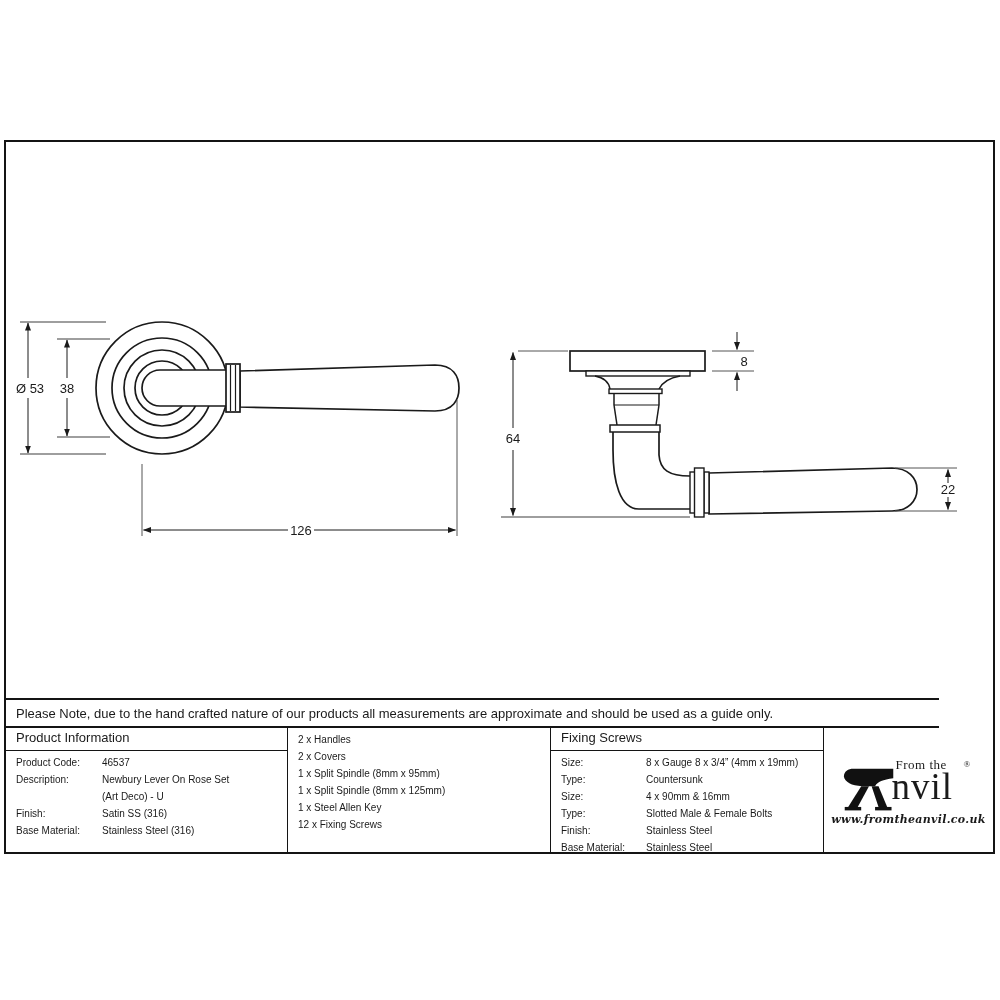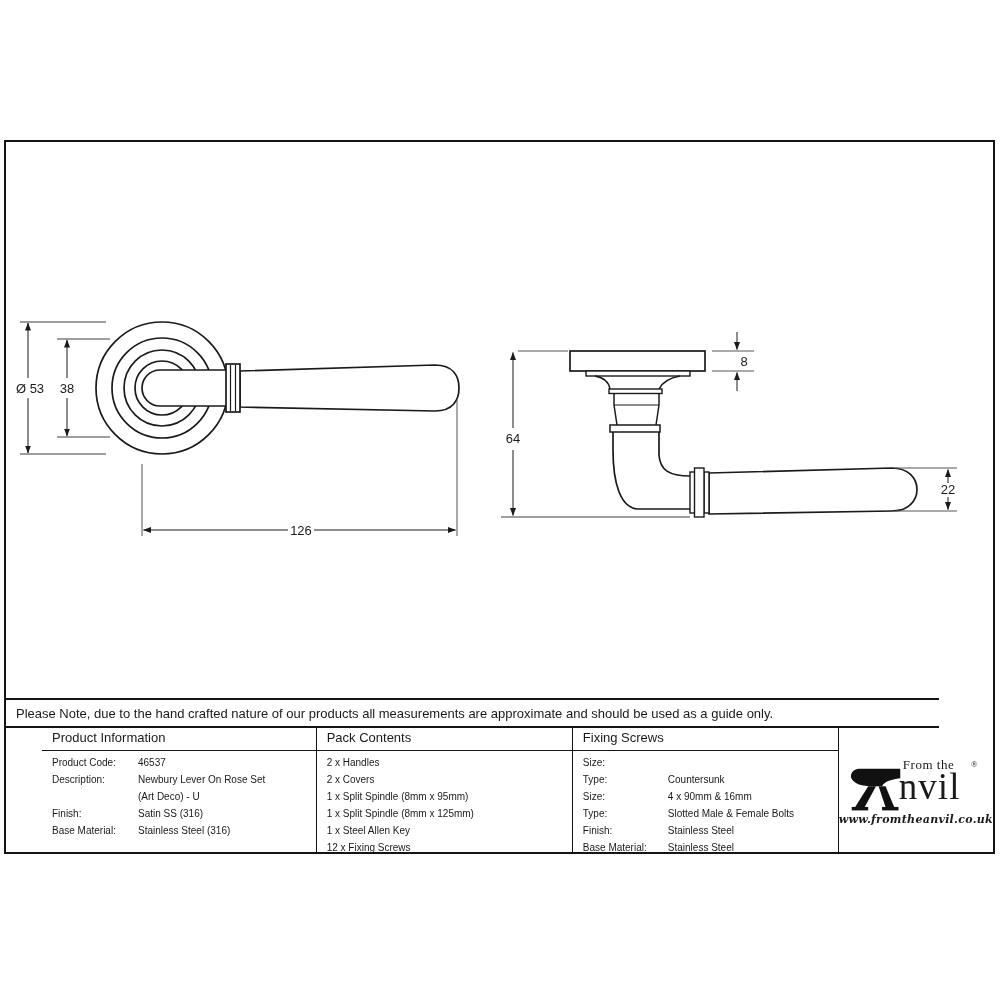--- a/index.html
+++ b/index.html
@@ -7,21 +7,21 @@
   .page{position:relative;width:1000px;height:1000px;background:#fff;overflow:hidden;}
   .sheet{position:absolute;left:4px;top:140px;width:991px;height:714px;
     border:2px solid #141414;box-sizing:border-box;background:#fff;}
   .drawing-area{position:absolute;left:0;top:0;width:987px;height:556px;}
   .note-row{position:absolute;left:0;top:556px;width:933px;height:30px;box-sizing:border-box;
     border-top:2px solid #141414;border-bottom:2px solid #141414;
     display:flex;align-items:center;padding-left:10px;font-size:13px;}
   .table-row{position:absolute;left:0;top:586px;width:987px;height:124px;display:flex;}
   .col{box-sizing:border-box;border-right:1px solid #141414;}
   .col:last-child{border-right:none;}
-  .col-product{width:282px;margin-left:36px;}
+  .col-product{width:282px;}
   .col-pack{width:263px;}
   .col-fixing{width:273px;}
   .col-logo{flex:1;display:flex;align-items:center;justify-content:center;}
   .col-header{height:20px;border-bottom:1.5px solid #141414;padding:2px 10px 0;font-size:13px;}
   .col-body{padding:3px 10px 0;font-size:10px;line-height:17px;}
   .kv{display:flex;}
   .kv .k{flex:0 0 86px;}
   .col-fixing .kv .k{flex:0 0 85px;}
   .kv .v{flex:1;}
   .pc-item{white-space:nowrap;}
@@ -174,36 +174,36 @@
               <span class="v">Satin SS (316)</span>
             </div>
           <div class="kv">
               <span class="k">Base Material:</span>
               <span class="v">Stainless Steel (316)</span>
             </div>
         </div>
       </div>
 
       <div class="col col-pack">
-        <div class="col-header">Pack Contents</div>
         <div class="col-body">
           <div class="pc-item">2 x Handles</div>
           <div class="pc-item">2 x Covers</div>
           <div class="pc-item">1 x Split Spindle (8mm x 95mm)</div>
           <div class="pc-item">1 x Split Spindle (8mm x 125mm)</div>
           <div class="pc-item">1 x Steel Allen Key</div>
           <div class="pc-item">12 x Fixing Screws</div>
         </div>
       </div>
 
       <div class="col col-fixing">
         <div class="col-header">Fixing Screws</div>
         <div class="col-body">
           <div class="kv">
               <span class="k">Size:</span>
+              <span class="v">8 x Gauge 8 x 3/4” (4mm x 19mm)</span>
             </div>
           <div class="kv">
               <span class="k">Type:</span>
               <span class="v">Countersunk</span>
             </div>
           <div class="kv">
               <span class="k">Size:</span>
               <span class="v">4 x 90mm &amp; 16mm</span>
             </div>
           <div class="kv">

